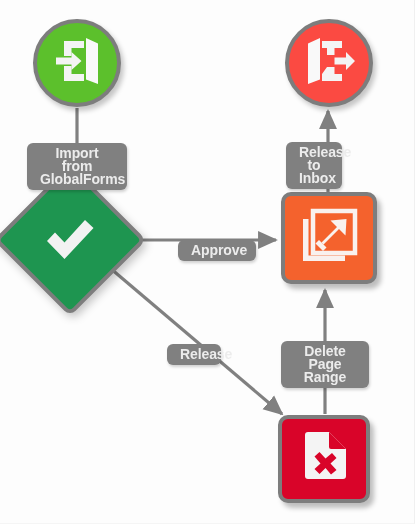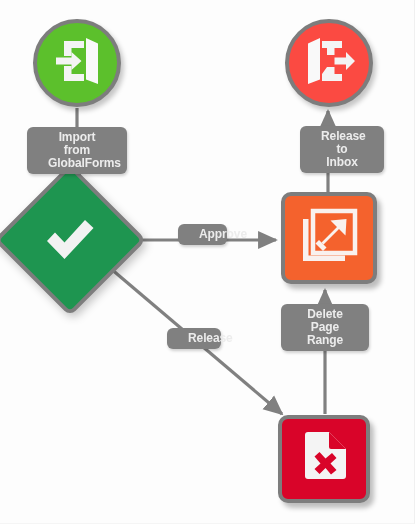--- a/index.html
+++ b/index.html
@@ -71,29 +71,30 @@
     display: flex;
     align-items: center;
     justify-content: center;
   }
   
   .edge-label {
     position: absolute;
     background: #808080;
     color: #ececec;
     font-weight: bold;
-    font-size: 12px;
+    font-size: 14px;
     line-height: 13px;
     text-align: center;
     border-radius: 6px;
-    padding: 4px 21px;
+    padding: 4px 13px;
     box-sizing: border-box;
     box-shadow: 1px 2px 3px rgba(0,0,0,0.18);
     white-space: pre-line;
     letter-spacing: -0.1px;
+    margin-top: 16px;
   }
 </style>
 </head>
 <body>
 
 <div id="canvas">
 
   <div id="canvas-edge"></div>
 
   <svg class="layer" viewBox="0 0 415 524">
@@ -173,23 +174,23 @@
         <path d="M33 3 L50 20 L35 20 Q33 20 33 18 Z" fill="#d90429"></path>
 
         <path d="M18.5 27.5 L23.5 23 L29.5 29.5 L36 24 L40.5 29 L34.5 34.5 L40.5 41 L35 45.5 L29.5 39 L23.5 45 L18.5 40 L24.5 34.5 Z" fill="#d90429"></path>
       </svg>
     </span>
   </div>
 
   <div class="edge-label" style="left:27px; top:127px; width:100px;">Import from
 GlobalForms</div>
 
-  <div class="edge-label" style="left:178px; top:224px; width:49px;">Approve</div>
+  <div class="edge-label" style="left:178px; top:224px; width:78px;">Approve</div>
 
   <div class="edge-label" style="left:167px; top:328px; width:54px;">Release</div>
 
-  <div class="edge-label" style="left:281px; top:304px; width:88px;">Delete Page
+  <div class="edge-label" style="left:281px; top:325px; width:88px;">Delete Page
 Range</div>
 
-  <div class="edge-label" style="left:300px; top:126px; width:84px;">Release to
+  <div class="edge-label" style="left:286px; top:126px; width:56px;">Release to
 Inbox</div>
 
 </div>
 
 </body></html>

